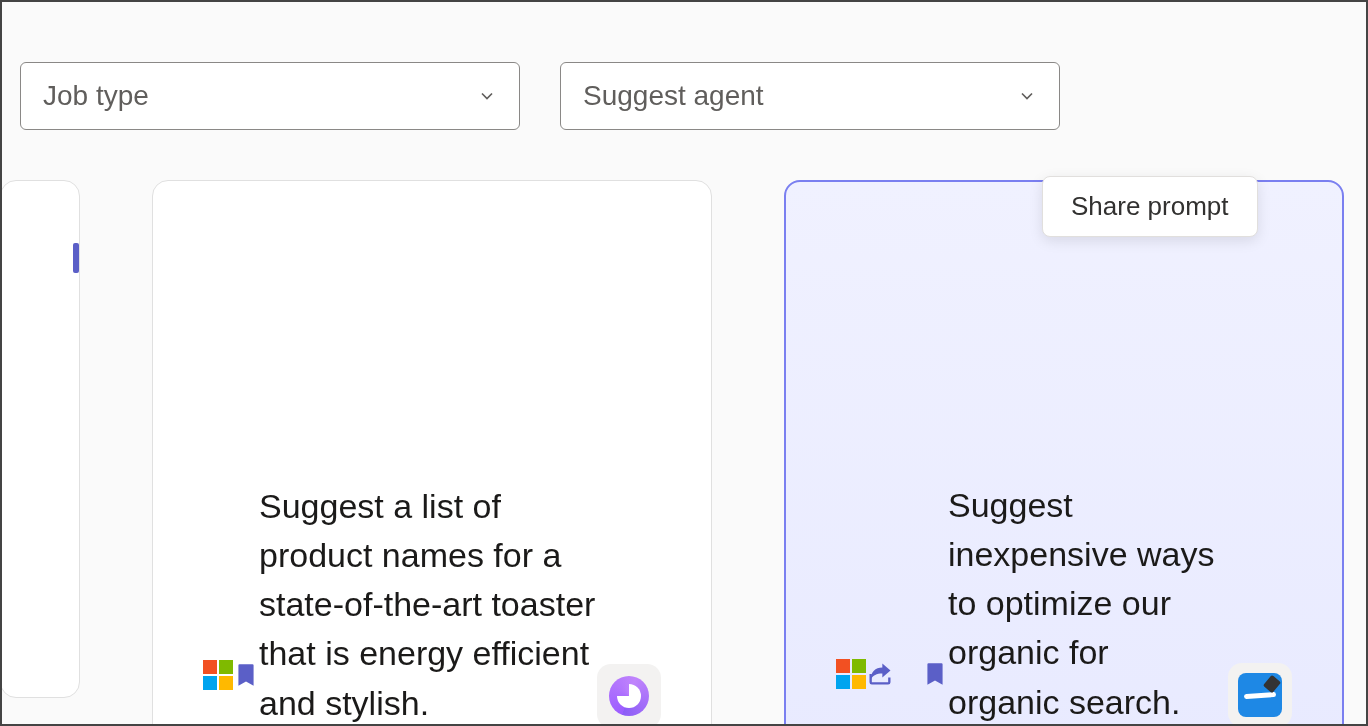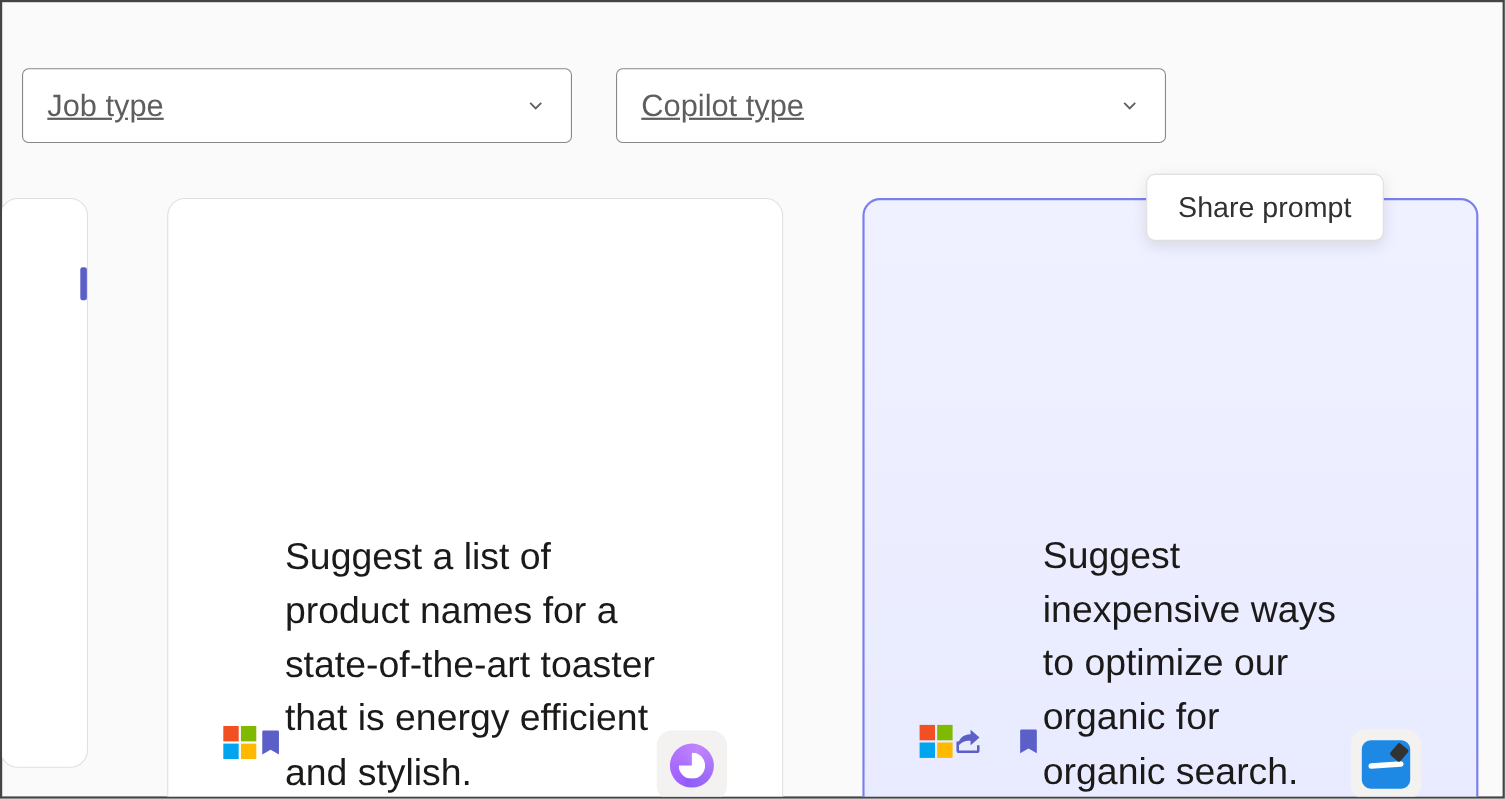--- a/index.html
+++ b/index.html
@@ -28,21 +28,20 @@
       justify-content: space-between;
       background: #fff;
       border: 1px solid #8a8886;
       border-radius: 6px;
       padding: 14px 22px;
       min-width: 500px;
       height: 68px;
       cursor: pointer;
       color: #605e5c;
       font-size: 28px;
-      text-decoration: underline;
     }
     .chevron {
       width: 20px;
       height: 20px;
       display: flex;
       align-items: center;
       justify-content: center;
     }
     .chevron svg { stroke: #605e5c; }
 
@@ -162,40 +161,40 @@
 
     .tooltip {
       position: absolute;
       background: #fff;
       border: 1px solid #e1dfdd;
       border-radius: 8px;
       padding: 14px 28px;
       font-size: 26px;
       color: #323130;
       box-shadow: 0 4px 14px rgba(0,0,0,0.1);
-      top: 156px;
+      top: 174px;
       left: 1040px;
       z-index: 10;
     }
   </style>
 </head>
 <body>
 
 <div class="viewport">
   <div class="filters">
     <div class="dropdown">
       <span>Job type</span>
       <span class="chevron">
         <svg width="22" height="22" viewBox="0 0 24 24" fill="none" stroke-width="2">
             <polyline points="6 9 12 15 18 9"></polyline>
           </svg>
       </span>
     </div>
     <div class="dropdown">
-      <span>Copilot type</span>
+      <span>Suggest agent</span>
       <span class="chevron">
         <svg width="22" height="22" viewBox="0 0 24 24" fill="none" stroke-width="2">
             <polyline points="6 9 12 15 18 9"></polyline>
           </svg>
       </span>
     </div>
   </div>
 
   <div class="tooltip">
     <span>Share prompt</span>

